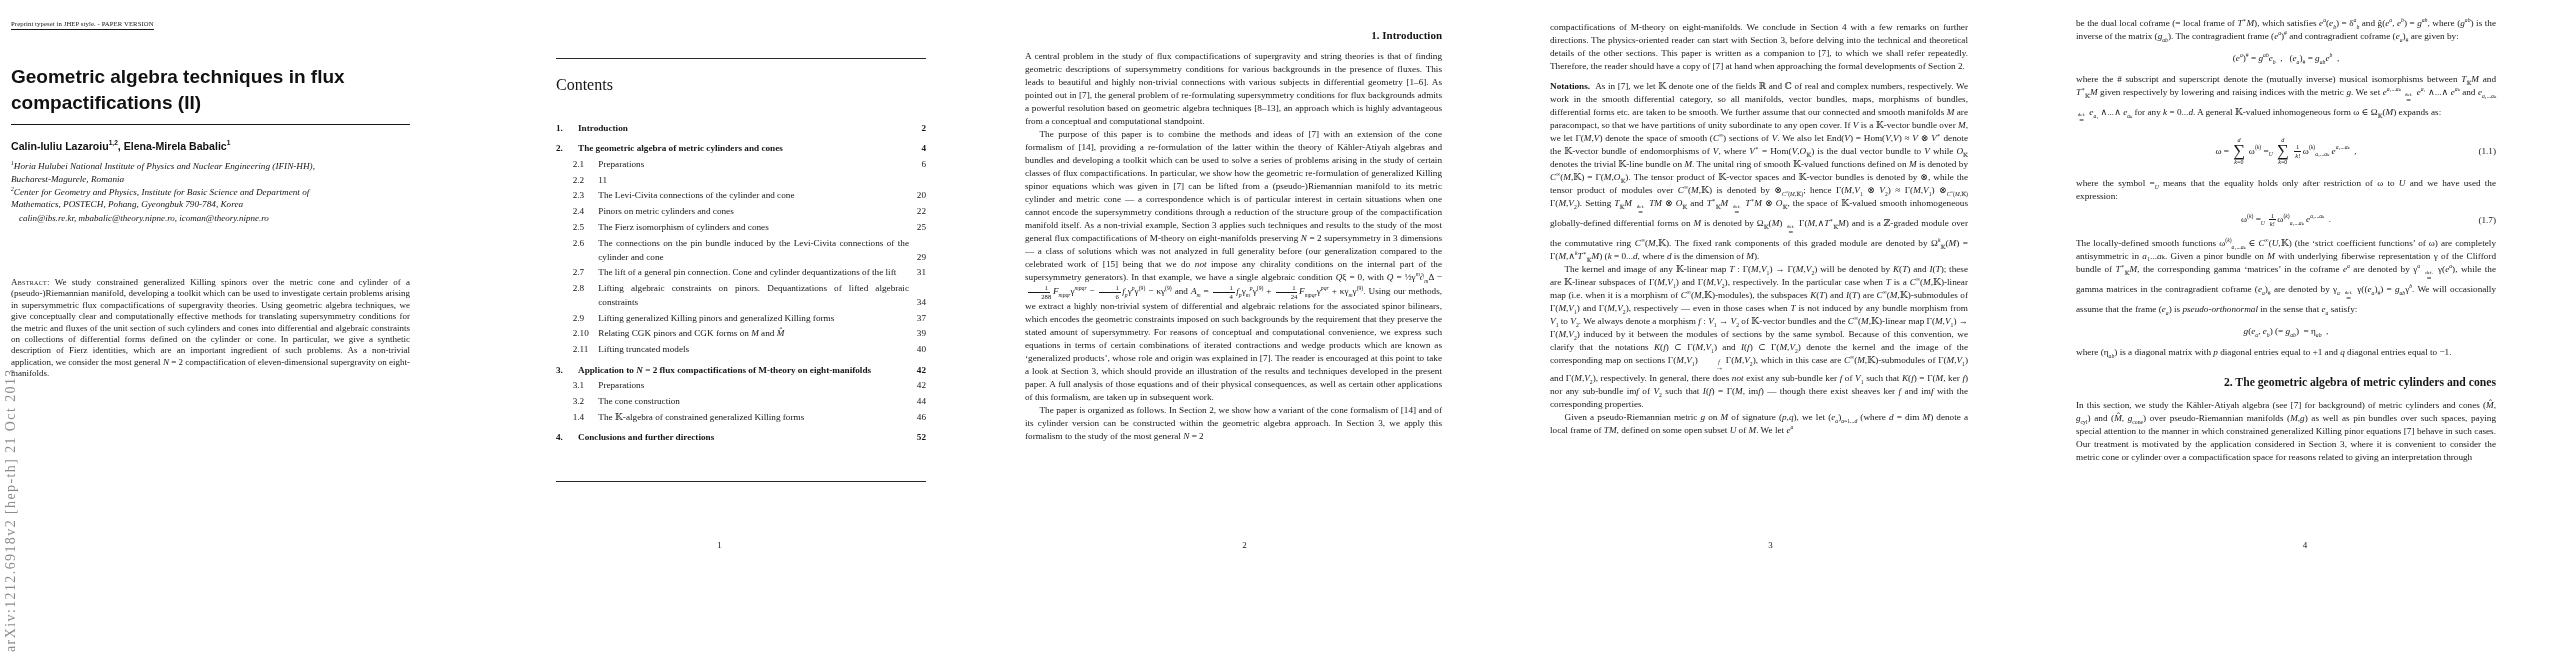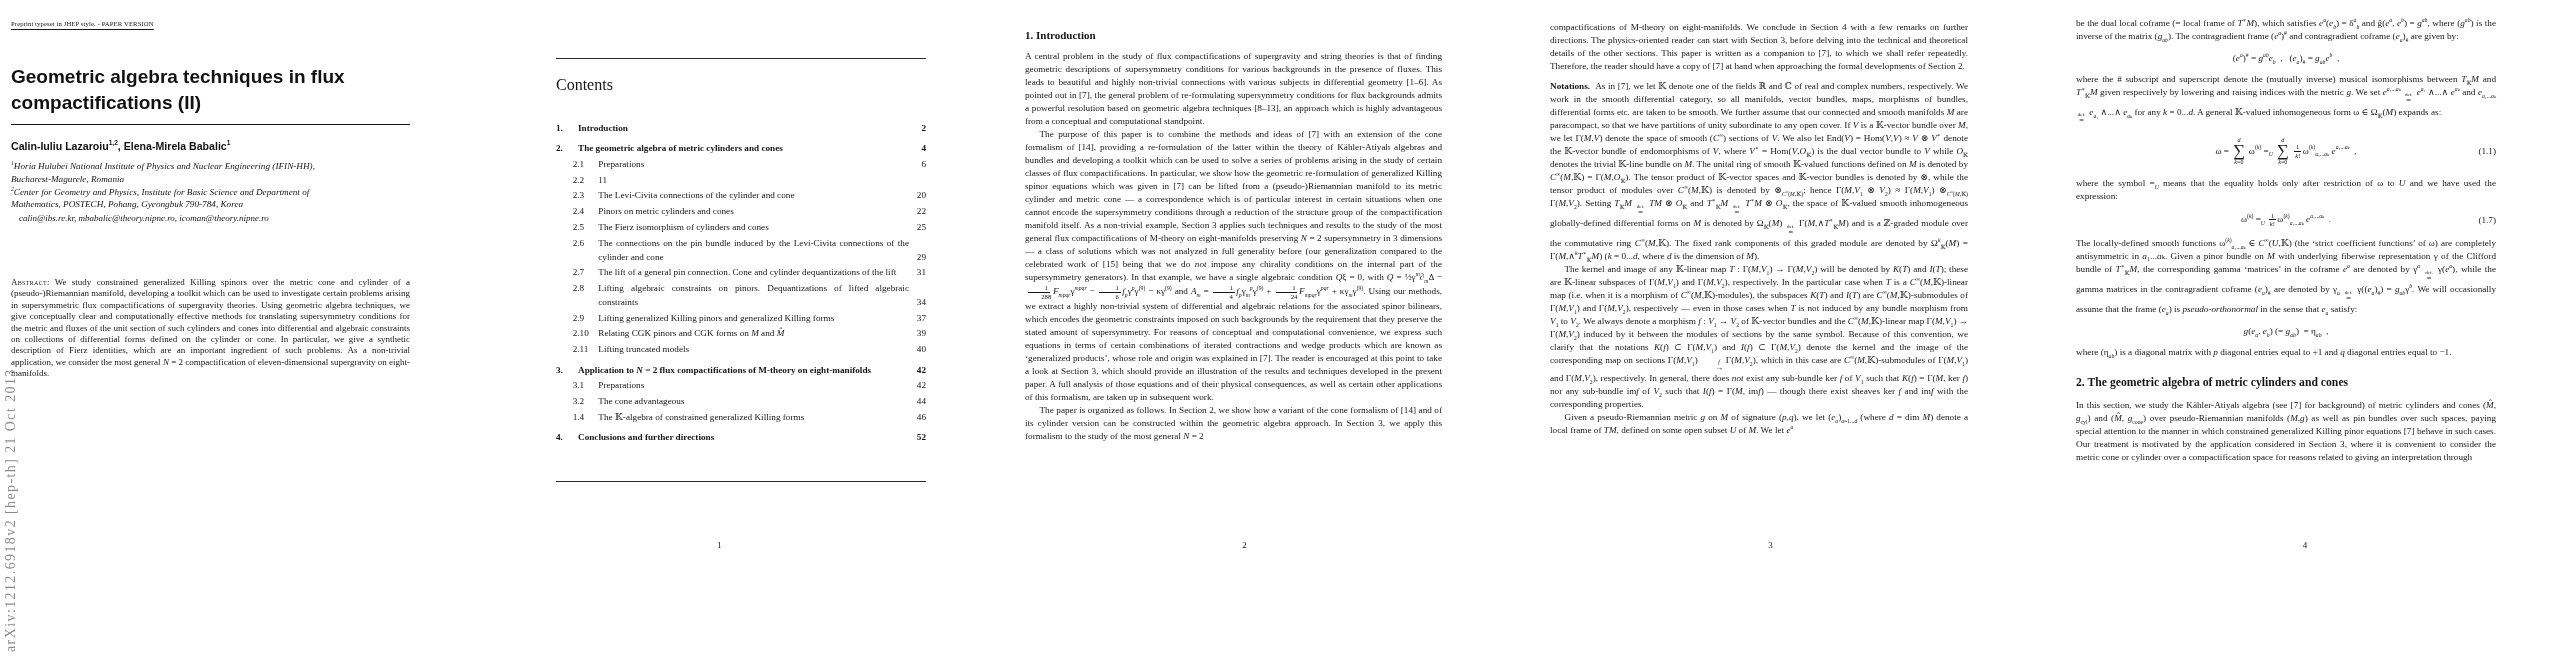--- a/index.html
+++ b/index.html
@@ -61,21 +61,21 @@
   #toc-list{position:absolute;top:114px;left:99px;width:370px;font-size:9.2px;}
   .toc-row{display:flex;line-height:14px;margin-bottom:1.7px;}
   .toc-row.top{margin-top:6.7px;font-weight:bold;}
   .toc-row.sub{padding-left:16.7px;}
   .toc-num{flex:none;width:22px;}
   .toc-row.sub .toc-num{width:25.6px;}
   .toc-title{flex:1;text-align:justify;padding-right:7.8px;}
   .toc-page{flex:none;align-self:flex-end;}
 
   
-  .sec-heading{font-weight:bold;font-size:11px;margin:0 0 9px 0;}
+  .sec-heading{font-weight:bold;font-size:11px;margin:0 0 9px 0;text-align:right;}
   .sec-heading.big{font-size:11.7px;margin:0 0 10px 0;}
   .para{font-size:9.2px;line-height:13px;text-align:justify;margin:0;}
   .para.indent{text-indent:14.5px;}
   .para.gap{margin-top:7.2px;}
   sup,sub{font-size:0.62em;line-height:0;}
   .eqblock{
     position:relative;display:flex;justify-content:center;align-items:center;
     font-size:9.2px;width:100%;
   }
   .eqtag{position:absolute;right:0;top:50%;transform:translateY(-50%);font-style:normal;}
@@ -184,21 +184,21 @@
         <span class="toc-title">Application to <i>N</i> = 2 flux compactifications of M-theory on eight-manifolds</span>
         <span class="toc-page">42</span>
       </div>
       <div class="toc-row sub">
         <span class="toc-num">3.1</span>
         <span class="toc-title">Preparations</span>
         <span class="toc-page">42</span>
       </div>
       <div class="toc-row sub">
         <span class="toc-num">3.2</span>
-        <span class="toc-title">The cone advantageous</span>
+        <span class="toc-title">The cone construction</span>
         <span class="toc-page">44</span>
       </div>
       <div class="toc-row sub">
         <span class="toc-num">1.4</span>
         <span class="toc-title">The 𝕂-algebra of constrained generalized Killing forms</span>
         <span class="toc-page">46</span>
       </div>
       <div class="toc-row top">
         <span class="toc-num">4.</span>
         <span class="toc-title">Conclusions and further directions</span>

